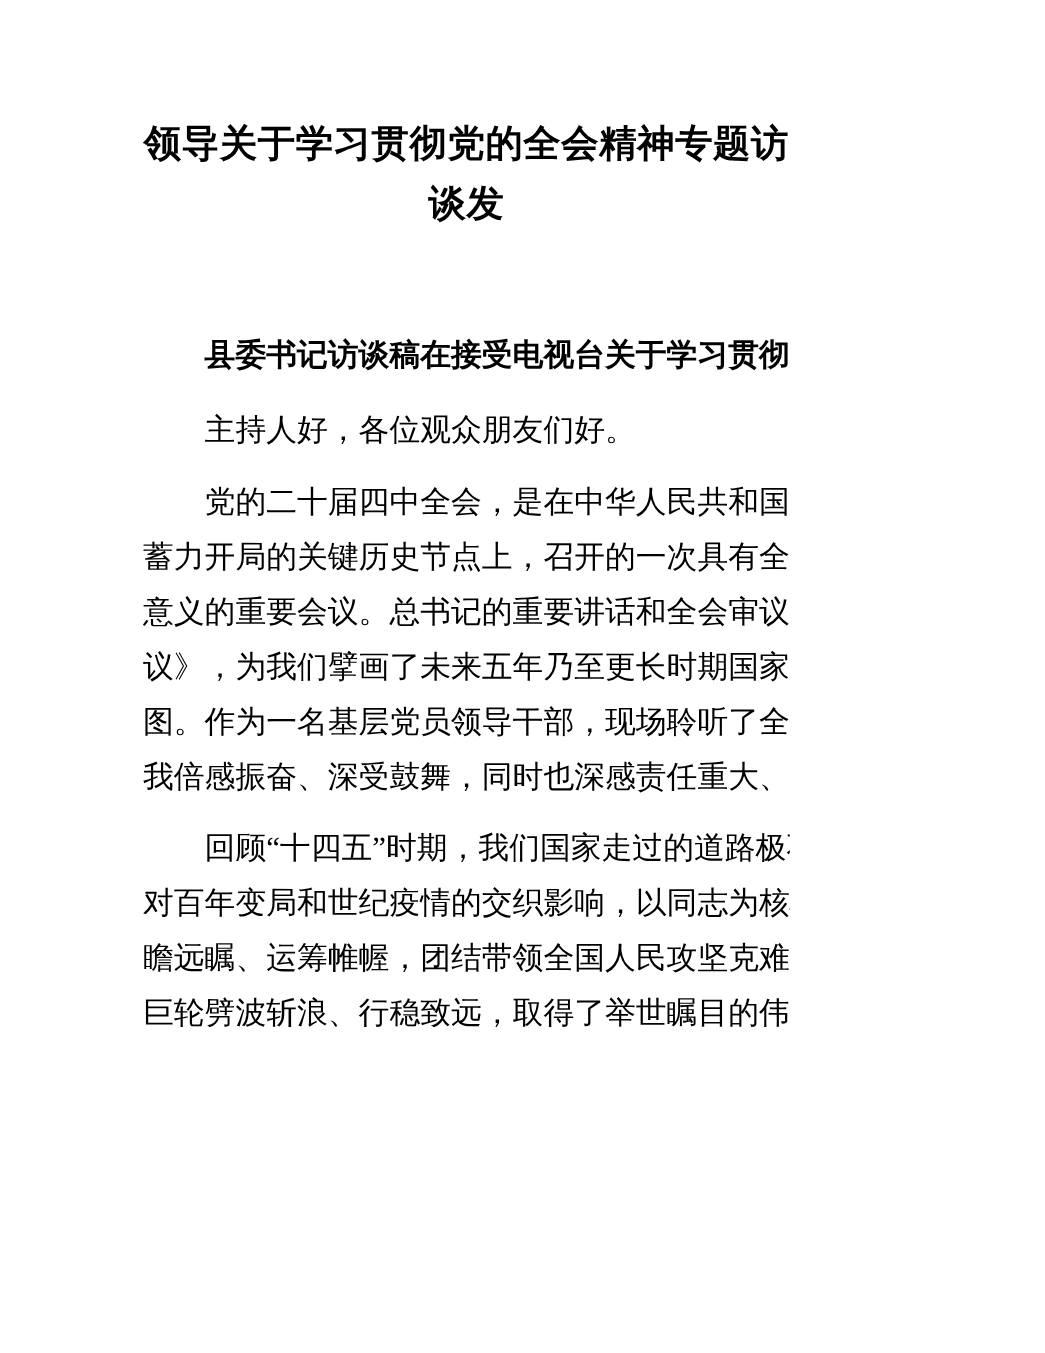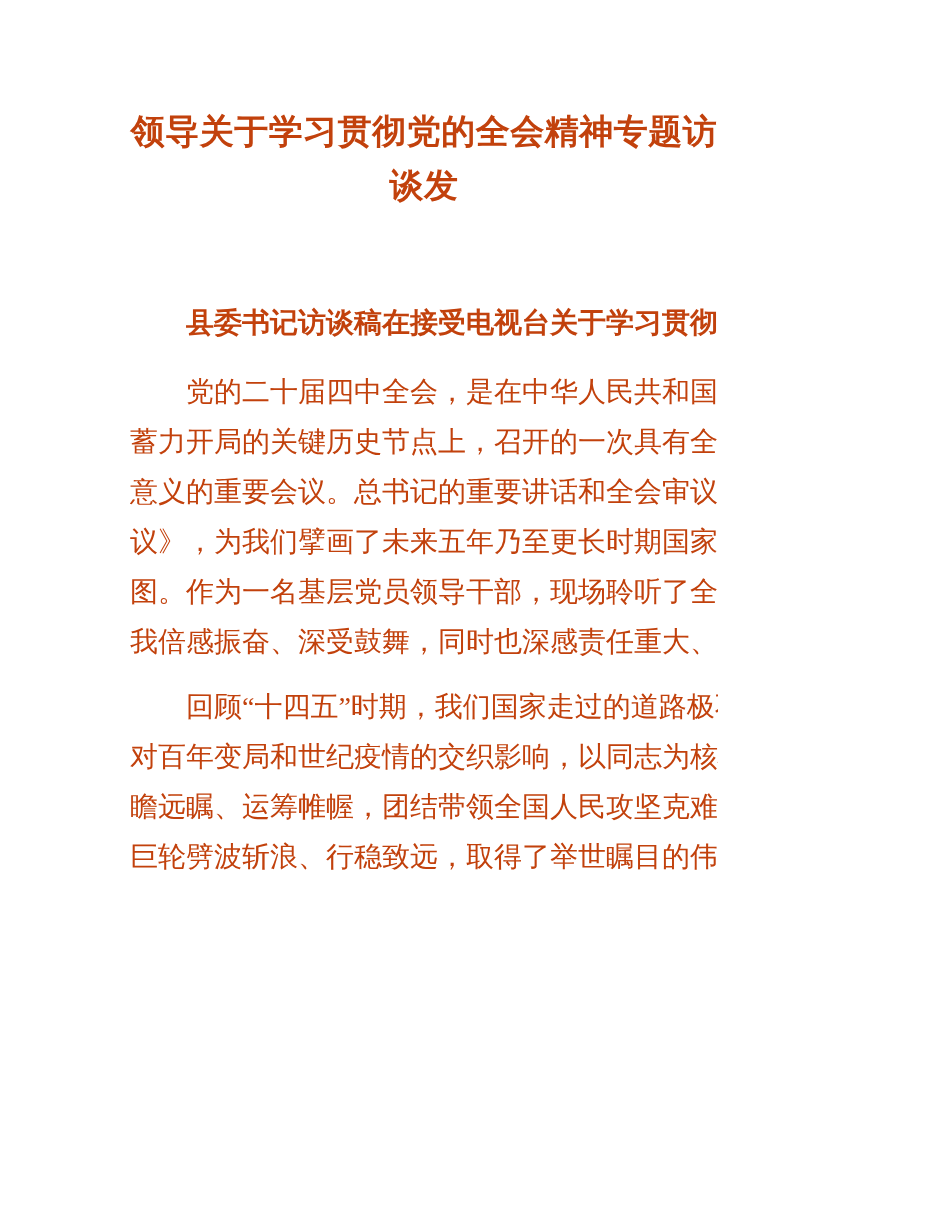--- a/index.html
+++ b/index.html
@@ -5,21 +5,21 @@
   html, body {
     margin: 0;
     padding: 0;
     background: #ffffff;
   }
   .page {
     position: relative;
     width: 854px;
     height: 1230px;
     background: #ffffff;
-    color: #c2410c;
+    color: #000000;
     overflow: hidden;
   }
   .content {
     padding: 0 136px 0 130px; 
   }
   .title {
     margin: 105px 0 0 0;
     font-family: "Liberation Serif", "DejaVu Serif", serif;
     font-weight: bold;
     font-size: 34px;
@@ -65,20 +65,23 @@
     <h1 class="title">
       <span class="title-line">领导关于学习贯彻党的全会精神专题访谈发</span>
     </h1>
 
     <div class="subtitle">
       <div class="line just indent">县委书记访谈稿在接受电视台关于学习贯彻党的二十届四</div>
     </div>
 
     <div class="body-text" id="paragraphs">
         <div class="para">
+          <div class="line indent">主持人好，各位观众朋友们好。</div>
+        </div>
+        <div class="para">
           <div class="line just indent">党的二十届四中全会，是在中华人民共和国成立76周年</div>
           <div class="line just">蓄力开局的关键历史节点上，召开的一次具有全局性、历史性</div>
           <div class="line just">意义的重要会议。总书记的重要讲话和全会审议通过的《建</div>
           <div class="line just">议》，为我们擘画了未来五年乃至更长时期国家发展的宏伟蓝</div>
           <div class="line just">图。作为一名基层党员领导干部，现场聆听了全会精神传达，</div>
           <div class="line">我倍感振奋、深受鼓舞，同时也深感责任重大、使命光荣。</div>
         </div>
         <div class="para">
           <div class="line just indent">回顾“十四五”时期，我们国家走过的道路极不寻常。面</div>
           <div class="line just">对百年变局和世纪疫情的交织影响，以同志为核心的党中央高</div>

